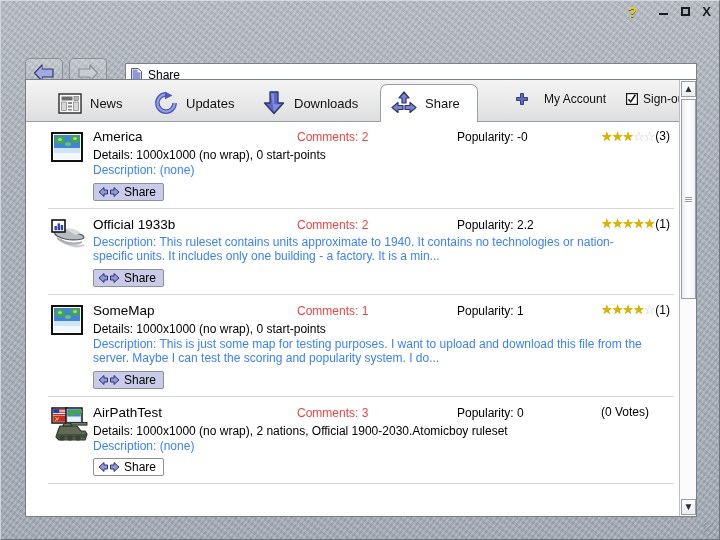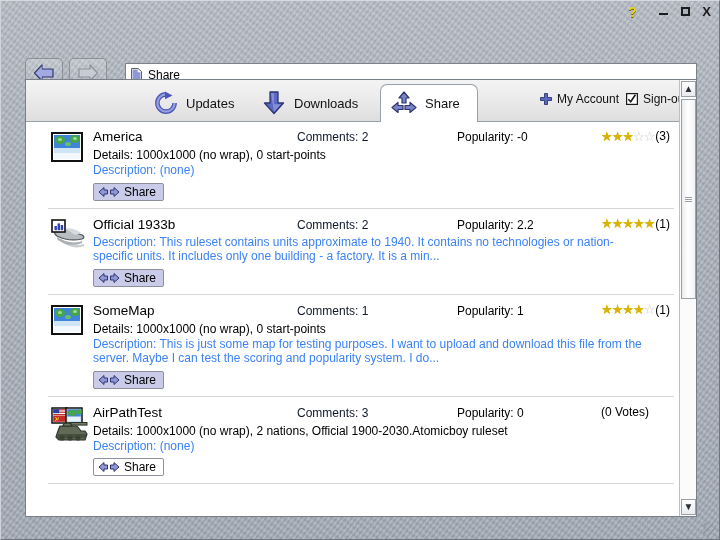--- a/index.html
+++ b/index.html
@@ -103,21 +103,21 @@
     height:39px;
   }
   #tab-news{left:22px;}
   #tab-updates{left:118px;}
   #tab-downloads{left:226px;}
   #tab-share{left:354px;width:98px;}
   .acct{
     position:absolute;top:12px;display:flex;align-items:center;white-space:nowrap;
   }
   .acct .acct-label{font-size:12px;color:#111;margin-left:5px;}
-  #acct-myaccount{left:514px;}
+  #acct-myaccount{left:490px;gap:11px;}
   #acct-signout{left:600px;}
 
   
   #listarea{
     position:absolute;left:0;top:42px;width:670px;height:394px;
     overflow:hidden;background:#fff;
   }
   .row{
     position:relative;
     border-bottom:1px solid #d7d7d7;
@@ -128,21 +128,21 @@
   .row:first-child{padding-top:7px;}
   .rowicon{
     position:absolute;left:3px;top:10px;width:40px;height:38px;
   }
   .rowbody{margin-left:45px;position:relative;}
   .headline{position:relative;height:17px;}
   .item-title{
     position:absolute;left:0;top:0;
     font-size:13.5px;color:#000;white-space:nowrap;
   }
-  .item-comments{position:absolute;left:204px;top:1px;font-size:12px;color:#0f172a;white-space:nowrap;}
+  .item-comments{position:absolute;left:204px;top:1px;font-size:12px;color:#ef4444;white-space:nowrap;}
   .item-pop{position:absolute;left:364px;top:1px;font-size:12px;color:#000;white-space:nowrap;}
   .item-rating{position:absolute;left:508px;top:0px;font-size:12px;color:#000;white-space:nowrap;display:flex;align-items:center;}
   .stars{display:inline-flex;margin-right:1px;}
   .star{font-size:13px;line-height:13px;letter-spacing:-1px;}
   .star.on{color:#d9b300;text-shadow:0 0 0 #d9b300;}
   .star.off{color:#c9c9c9;}
   .votes{font-size:12px;}
   .detail{font-size:12px;color:#000;margin-top:2px;line-height:14px;}
   .desc{font-size:12px;color:#3b82f6;margin-top:1px;line-height:14.5px;max-width:555px;}
   .sharebtn{
@@ -228,20 +228,33 @@
         <path d="M1.5 1.5 H6.6 V4.2 H9.5 V12.5 H1.5 Z" fill="#8f97d6"></path>
       </svg>
       <span id="addr-text">Share</span>
     </div>
   </div>
 
   <div id="client">
 
     <div id="tabstrip">
 
+      <div class="tab" id="tab-news">
+        <svg width="24" height="22" viewBox="0 0 24 22">
+          <rect x="1" y="2" width="22" height="19" fill="#fdfdfd" stroke="#2b2b2b" stroke-width="1.4"></rect>
+          <rect x="3.5" y="4.5" width="11" height="4" fill="#6d6d6d"></rect>
+          <rect x="16" y="4.5" width="4.5" height="4" fill="#b5b5b5" stroke="#6d6d6d" stroke-width=".6"></rect>
+          <rect x="3.5" y="10" width="5" height="8.5" fill="#d8d8d8" stroke="#6d6d6d" stroke-width=".6"></rect>
+          <rect x="10" y="10" width="4" height="2" fill="#8a8a8a"></rect>
+          <rect x="10" y="13.5" width="4" height="2" fill="#8a8a8a"></rect>
+          <rect x="10" y="17" width="4" height="1.5" fill="#8a8a8a"></rect>
+          <rect x="15.5" y="10" width="5" height="8.5" fill="#d8d8d8" stroke="#6d6d6d" stroke-width=".6"></rect>
+        </svg>
+        <span class="tab-label">News</span>
+      </div>
 
       <div class="tab" id="tab-updates">
         <svg width="24" height="24" viewBox="0 0 24 24">
           <path d="M12 3.4 A8.6 8.6 0 1 0 20.6 12" fill="none" stroke="#4a56b8" stroke-width="4.6" stroke-linecap="butt"></path>
           <path d="M12 3.4 A8.6 8.6 0 1 0 20.6 12" fill="none" stroke="#95a0e0" stroke-width="2.2"></path>
           <path d="M11 0.5 L18.5 4.4 L11 8.2 Z" fill="#4a56b8"></path>
         </svg>
         <span class="tab-label">Updates</span>
       </div>
 

